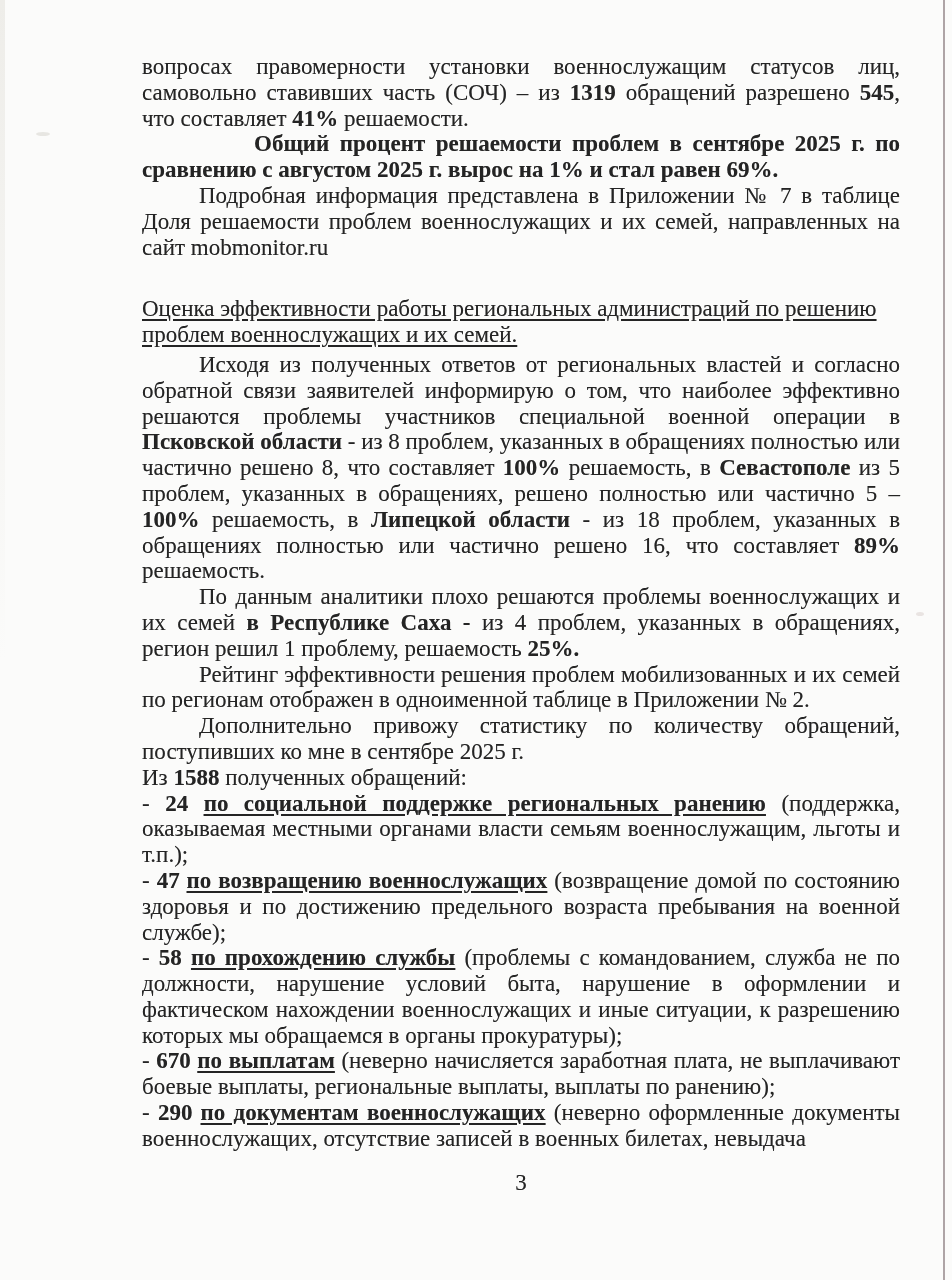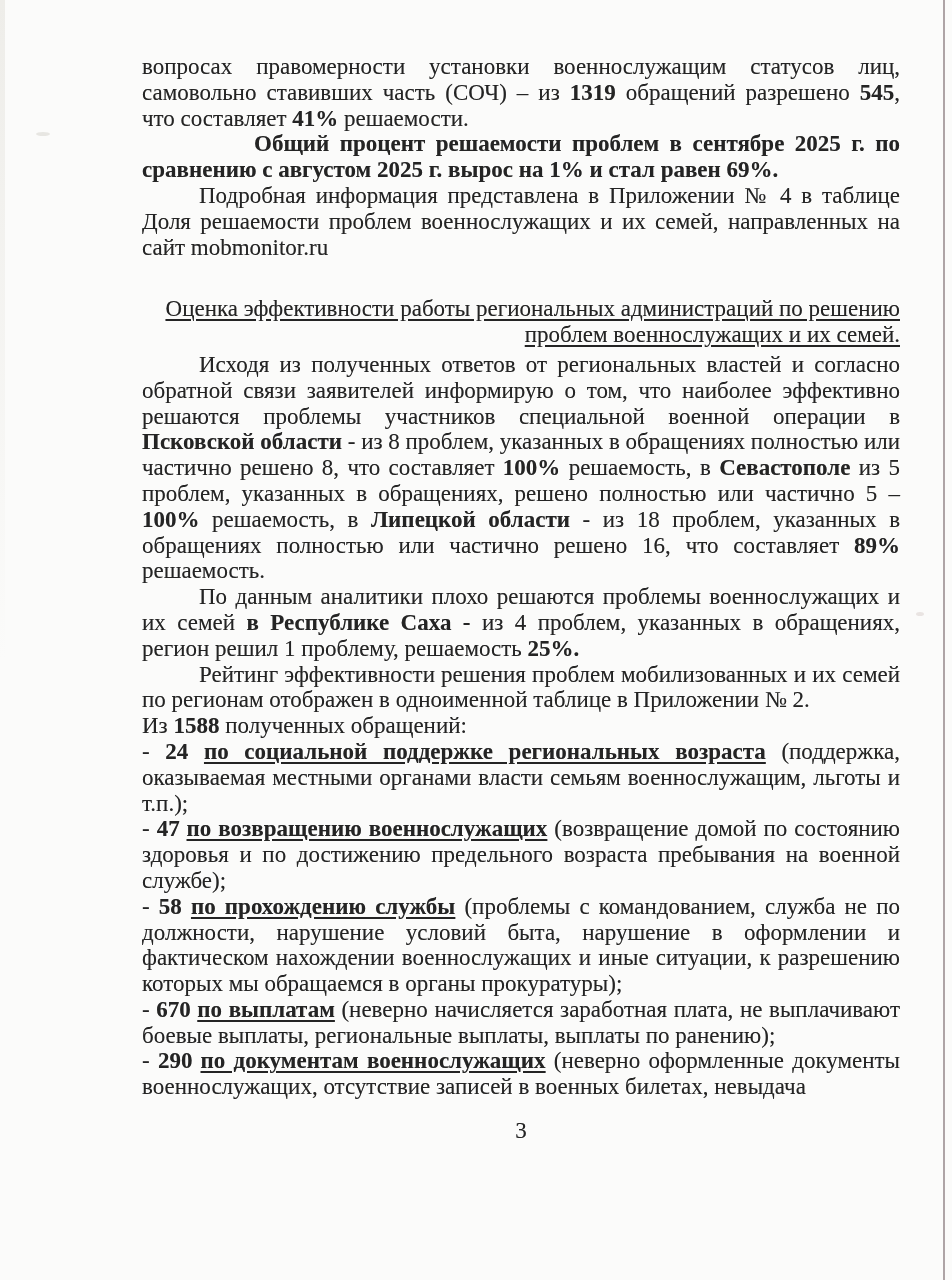--- a/index.html
+++ b/index.html
@@ -24,21 +24,21 @@
     text-align: justify;
     text-shadow: 0 0 0.6px rgba(40,40,40,0.38);
   }
 
   .para { margin: 0; padding: 0; }
   .style-flush   { text-indent: 0; }
   .style-list    { text-indent: 0; }
   .style-indent  { text-indent: 57px; }
   .style-big-indent { text-indent: 112px; font-weight: bold; }
   .style-heading {
-    text-align: right;
+    text-align: left;
     text-indent: 0;
     margin-top: 36px;
     margin-bottom: 4px;
   }
 
   .b { font-weight: bold; }
   .u { text-decoration: underline; text-underline-offset: 3px; }
   a.link { color: #3f63a8; text-decoration: underline; text-underline-offset: 3px; cursor: pointer; }
 
   .page-number {
@@ -90,26 +90,27 @@
 <div class="page">
   <div class="scan-strip-left"></div>
   <div class="scan-smudge-1"></div>
   <div class="scan-smudge-2"></div>
   <div class="scan-line-right"></div>
 
   <div class="text-block">
 
     <div class="para style-flush"><span>вопросах правомерности установки военнослужащим статусов лиц, самовольно ставивших часть (СОЧ) – из </span><span class="b">1319</span><span> обращений разрешено </span><span class="b">545</span><span>, что составляет </span><span class="b">41%</span><span> решаемости.</span></div>
       <div class="para style-big-indent"><span class="b">Общий процент решаемости проблем в сентябре 2025 г. по сравнению с августом 2025 г. вырос на 1% и стал равен 69%.</span></div>
-      <div class="para style-indent"><span>Подробная информация представлена в Приложении № 4 в таблице Доля решаемости проблем военнослужащих и их семей, направленных на сайт mobmonitor.ru</span></div>
+      <div class="para style-indent"><span>Подробная информация представлена в Приложении № 7 в таблице Доля решаемости проблем военнослужащих и их семей, направленных на сайт mobmonitor.ru</span></div>
       <div class="para style-heading"><span class="u">Оценка эффективности работы региональных администраций по решению проблем военнослужащих и их семей.</span></div>
       <div class="para style-indent"><span>Исходя из полученных ответов от региональных властей и согласно обратной связи заявителей информирую о том, что наиболее эффективно решаются проблемы участников специальной военной операции в </span><span class="b">Псковской области</span><span> - из 8 проблем, указанных в обращениях полностью или частично решено 8, что составляет </span><span class="b">100%</span><span> решаемость, в </span><span class="b">Севастополе</span><span> из 5 проблем, указанных в обращениях, решено полностью или частично 5 – </span><span class="b">100%</span><span> решаемость, в </span><span class="b">Липецкой области</span><span> - из 18 проблем, указанных в обращениях полностью или частично решено 16, что составляет </span><span class="b">89%</span><span> решаемость.</span></div>
       <div class="para style-indent"><span>По данным аналитики плохо решаются проблемы военнослужащих и их семей </span><span class="b">в Республике Саха -</span><span> из 4 проблем, указанных в обращениях, регион решил 1 проблему, решаемость </span><span class="b">25%.</span></div>
       <div class="para style-indent"><span>Рейтинг эффективности решения проблем мобилизованных и их семей по регионам отображен в одноименной таблице в Приложении № 2.</span></div>
+      <div class="para style-indent"><span>Дополнительно привожу статистику по количеству обращений, поступивших ко мне в сентябре 2025 г.</span></div>
       <div class="para style-flush"><span>Из </span><span class="b">1588</span><span> полученных обращений:</span></div>
-      <div class="para style-list"><span>-  </span><span class="b">24 </span><span class="b u">по социальной поддержке региональных возраста</span><span> (поддержка, оказываемая местными органами власти семьям военнослужащим, льготы и т.п.);</span></div>
+      <div class="para style-list"><span>-  </span><span class="b">24 </span><span class="b u">по социальной поддержке региональных ранению</span><span> (поддержка, оказываемая местными органами власти семьям военнослужащим, льготы и т.п.);</span></div>
       <div class="para style-list"><span>- </span><span class="b">47 </span><span class="b u">по возвращению военнослужащих</span><span> (возвращение домой по состоянию здоровья и по достижению предельного возраста пребывания на военной службе);</span></div>
       <div class="para style-list"><span>- </span><span class="b">58 </span><span class="b u">по прохождению службы</span><span> (проблемы с командованием, служба не по должности, нарушение условий быта, нарушение в оформлении и фактическом нахождении военнослужащих и иные ситуации, к разрешению которых мы обращаемся в органы прокуратуры);</span></div>
       <div class="para style-list"><span>- </span><span class="b">670 </span><span class="b u">по выплатам</span><span> (неверно начисляется заработная плата, не выплачивают боевые выплаты, региональные выплаты, выплаты по ранению);</span></div>
       <div class="para style-list"><span>- </span><span class="b">290 </span><span class="b u">по документам военнослужащих</span><span> (неверно оформленные документы военнослужащих, отсутствие записей в военных билетах, невыдача</span></div>
       <div class="para page-number">3</div>
   </div>
 </div>
 
 </body></html>

